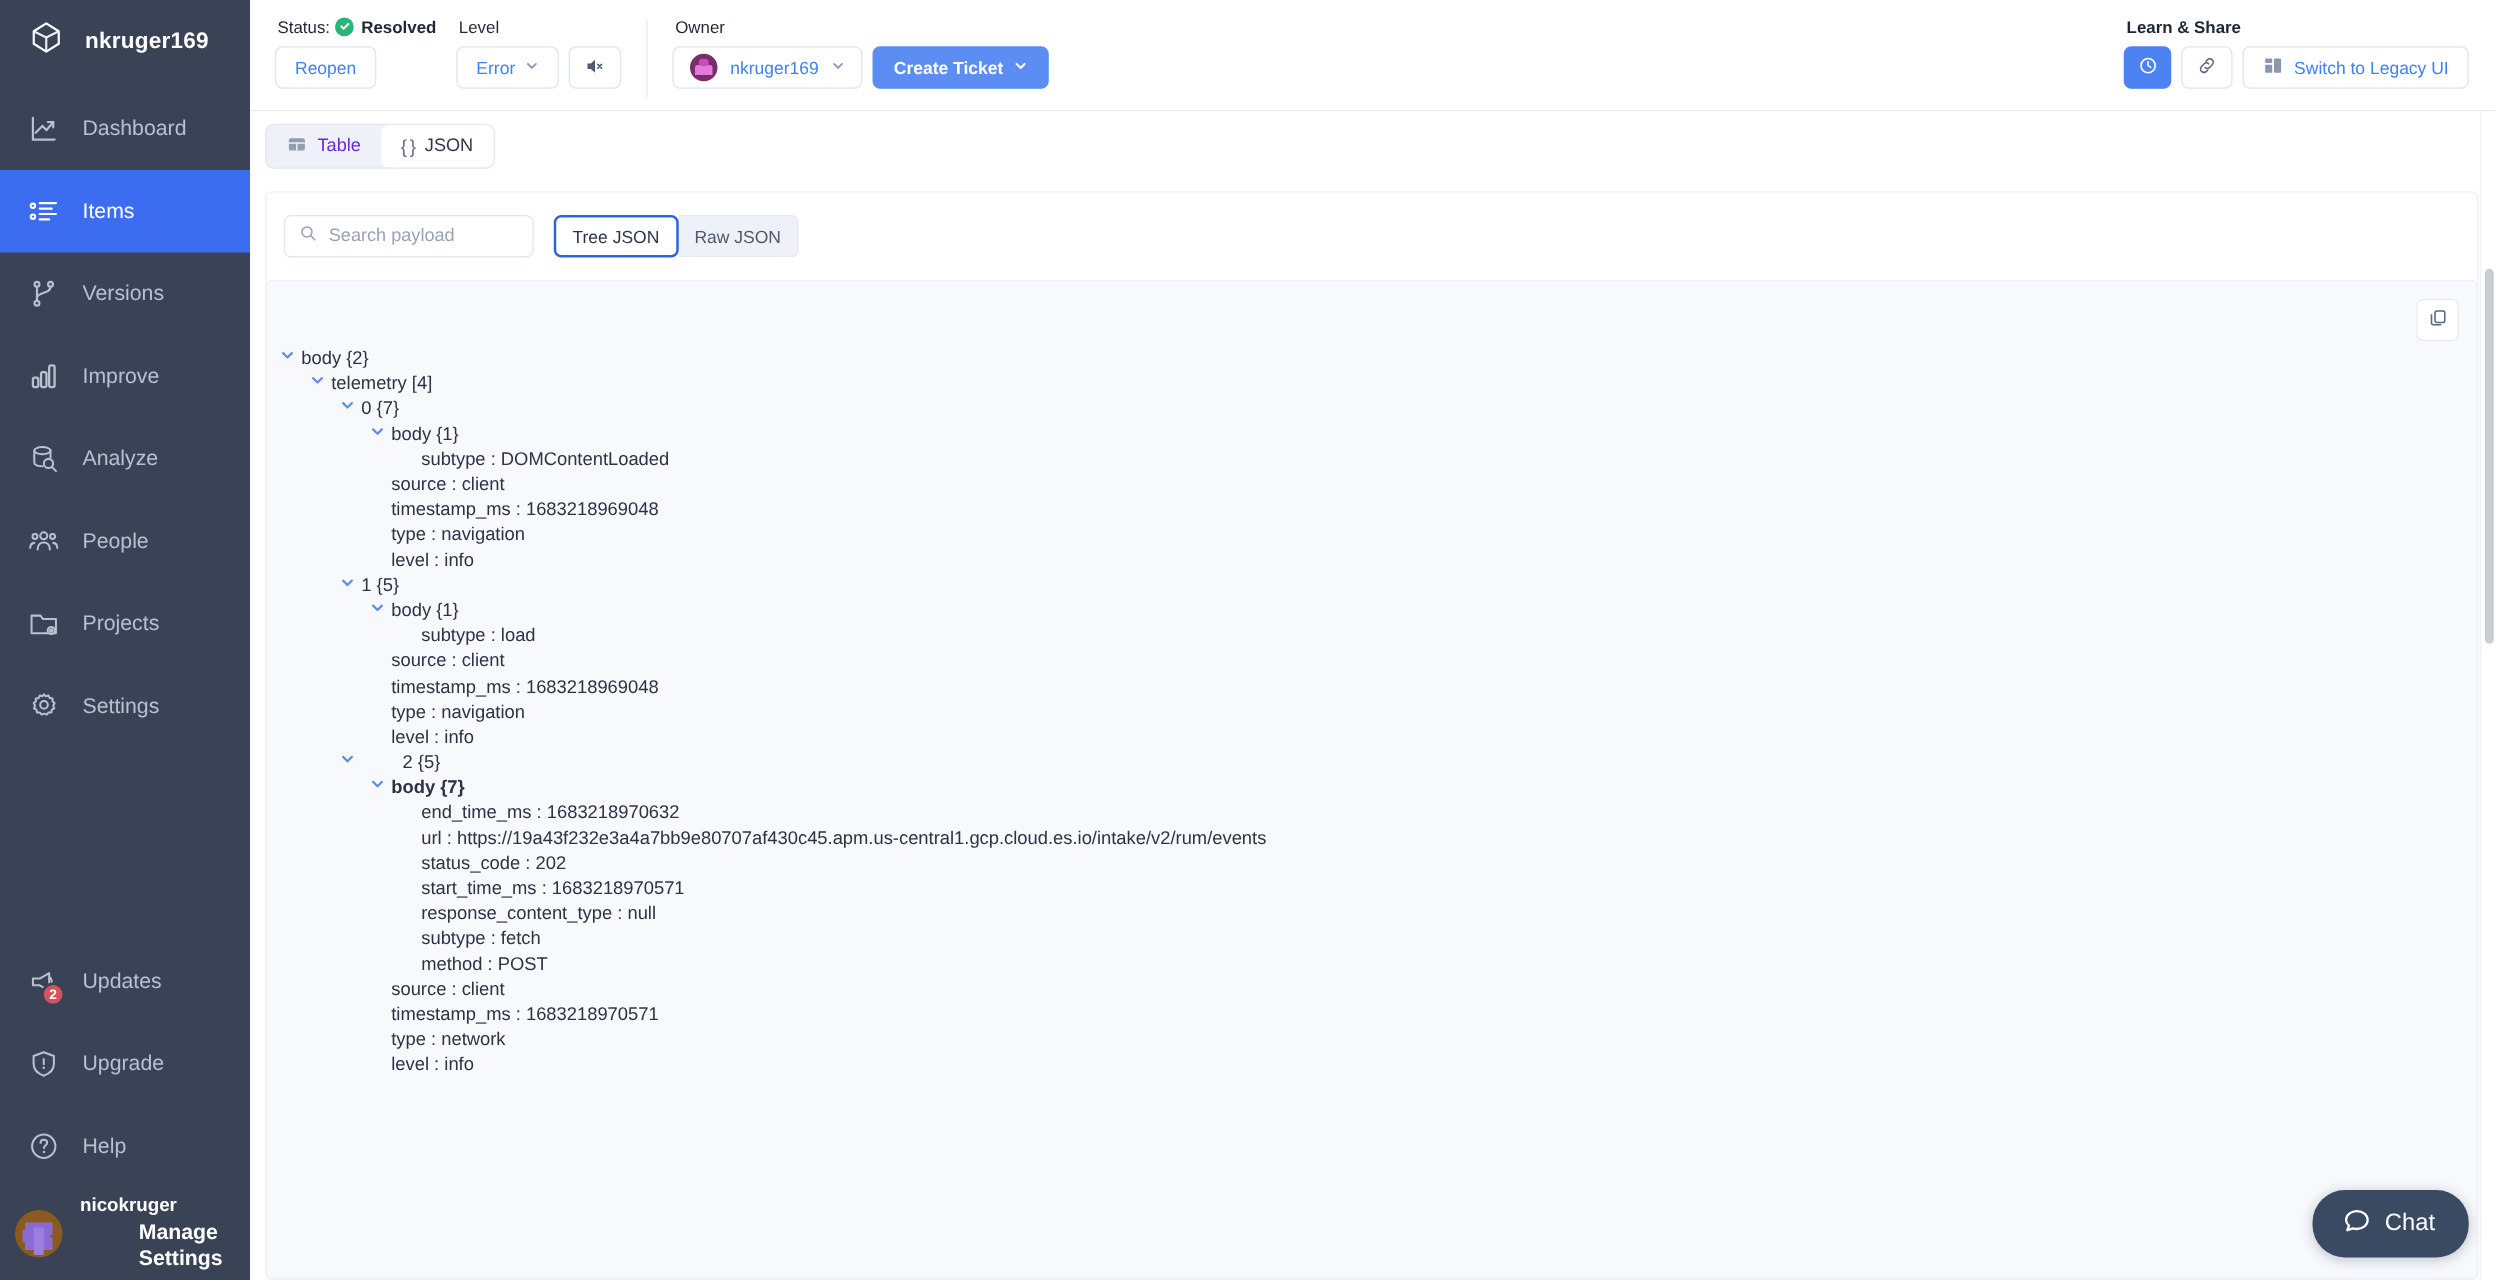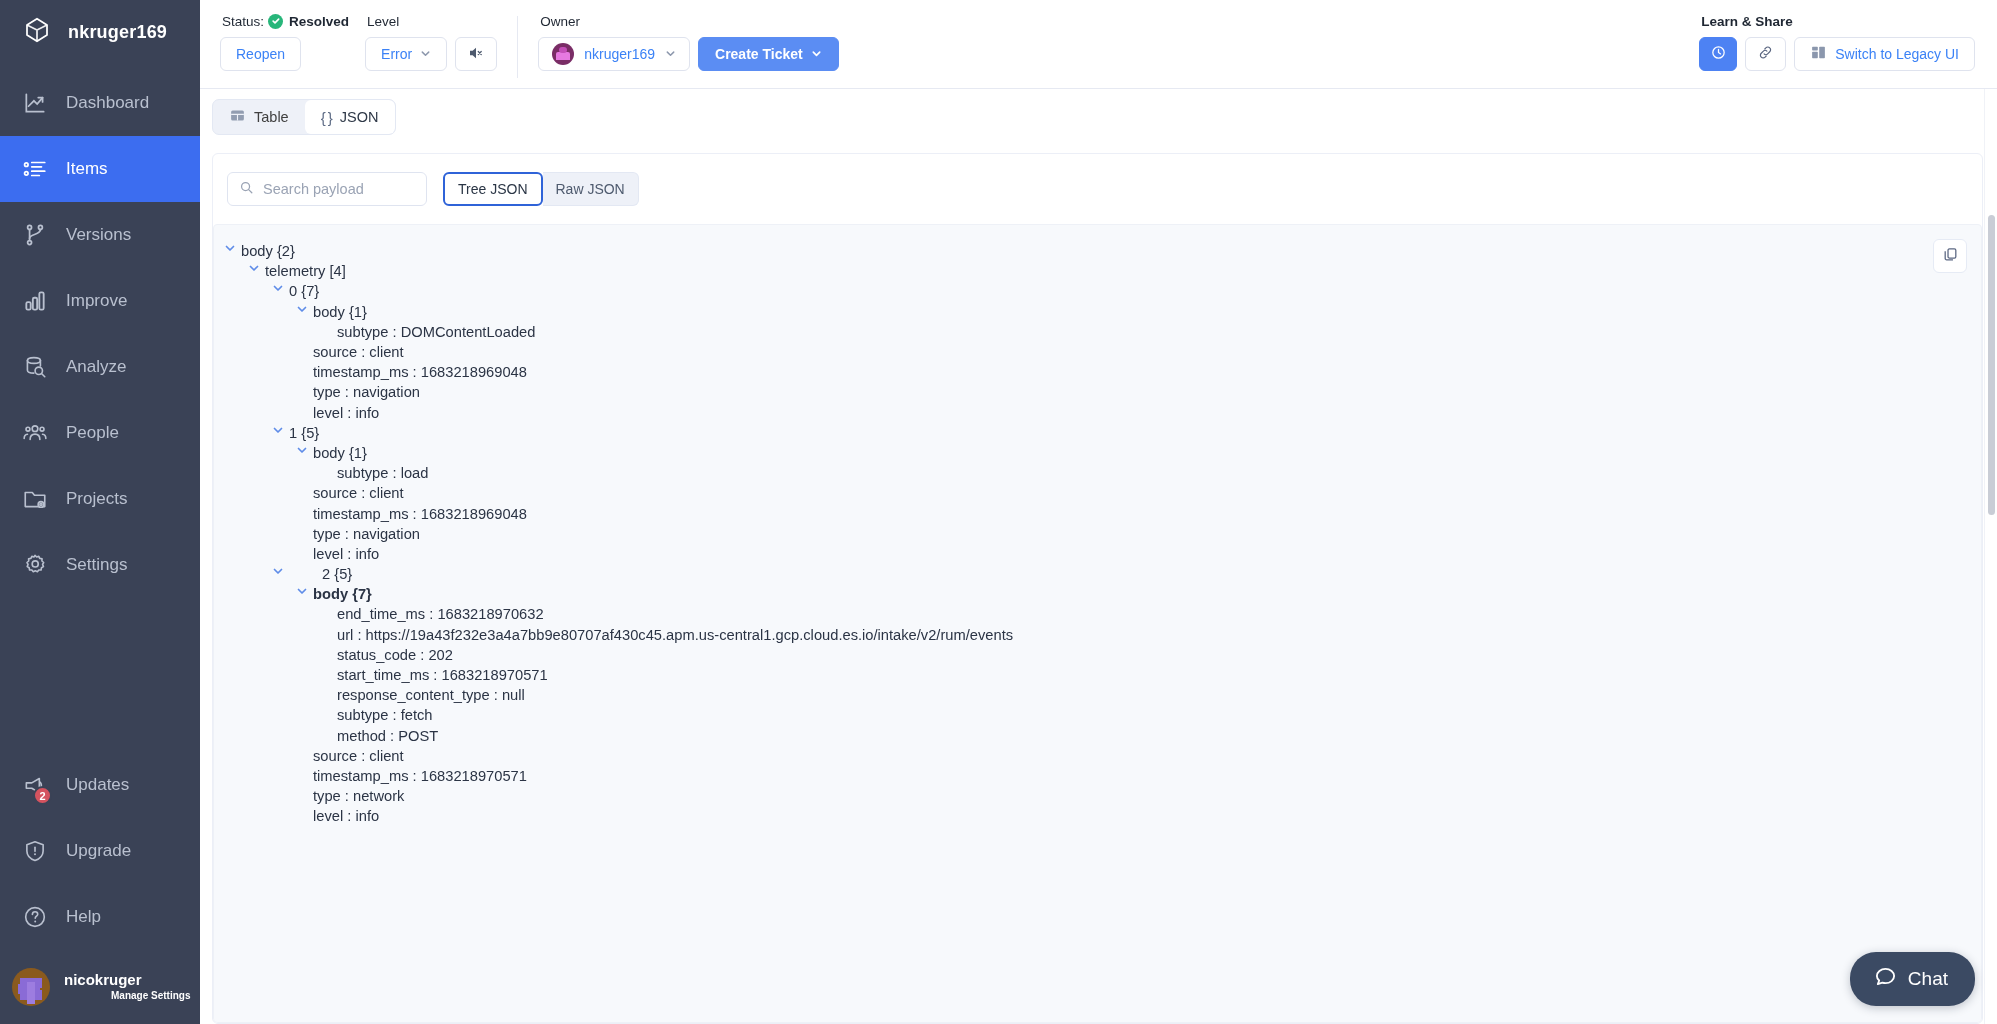--- a/index.html
+++ b/index.html
@@ -56,21 +56,21 @@
     content: ""; position: absolute; left: 8px; top: 10px;
     width: 22px; height: 10px; background: #8a6bd6;
     box-shadow: 0 12px 0 0 #8a6bd6, -2px 6px 0 0 #8a6bd6;
   }
   .avatar-px::after {
     content: ""; position: absolute; left: 15px; top: 14px;
     width: 8px; height: 22px; background: #9d7de0;
   }
   .profile-txt { line-height: 1.25; }
   .profile-name { color: #ffffff; font-size: 15px; font-weight: 700; }
-  .profile-sub { color: #ffffff; font-size: 10px; font-weight: 700; padding-left: 47px; }
+  .profile-sub { color: #ffffff; font-size: 17px; font-weight: 700; padding-left: 47px; }
 
   
   .main { flex: 1; height: 1024px; display: flex; flex-direction: column; background: #ffffff; min-width: 0; position: relative; }
 
   .topbar {
     height: 89px; min-height: 89px;
     border-bottom: 1px solid #e6e9f2;
     display: flex; align-items: flex-start; padding: 10px 14px 0 12px;
     background: #ffffff;
   }
@@ -118,21 +118,21 @@
   .tb-spacer { flex: 1; }
 
   
   .tabsbar { height: 56px; min-height: 56px; display: flex; align-items: center; padding-left: 12px; background:#fff;}
   .seg {
     display: inline-flex; background: #eef1f8; border-radius: 7px;
     border: 1px solid #e3e8f3; overflow: hidden; height: 36px;
   }
   .seg-item {
     display: inline-flex; align-items: center; gap: 8px;
-    padding: 0 16px; font-size: 14.5px; color: #404040; cursor: pointer;
+    padding: 0 16px; font-size: 14.5px; color: #6d28d9; cursor: pointer;
     height: 100%;
   }
   .seg-item.active { background: #ffffff; border-radius: 6px; color:#2e3847; }
   .seg-item svg { width: 17px; height: 17px; }
   .brace { font-size: 15px; color: #5d6b85; letter-spacing: -1px; }
 
   
   .content {
     margin: 8px 14px 0 12px;
     border: 1px solid #eceff7; border-radius: 6px;
@@ -167,21 +167,21 @@
   }
 
   
   .jsonpanel {
     flex: 1; min-height: 0; margin: 0 0 0 0;
     background: #f7f9fc; border: 1px solid #eef1f7; border-radius: 4px;
     position: relative; overflow: hidden;
     padding: 16px 0 0 0;
     margin-right: 0;
   }
-  .jsonwrap { padding-left: 10px; }
+  .jsonwrap { padding-left: 10px; margin-top: 36px; }
   .jrow {
     height: 20.2px; display: flex; align-items: center;
     font-size: 14.7px; color: #2b3445; white-space: nowrap;
     font-family: "Liberation Sans", sans-serif;
     line-height: 20px;
   }
   .car {
     width: 14px; display: inline-block; color: #5f8ce8; flex: 0 0 14px;
     font-size: 12px; margin-right: 3px; transform: translateY(-1px);
   }

